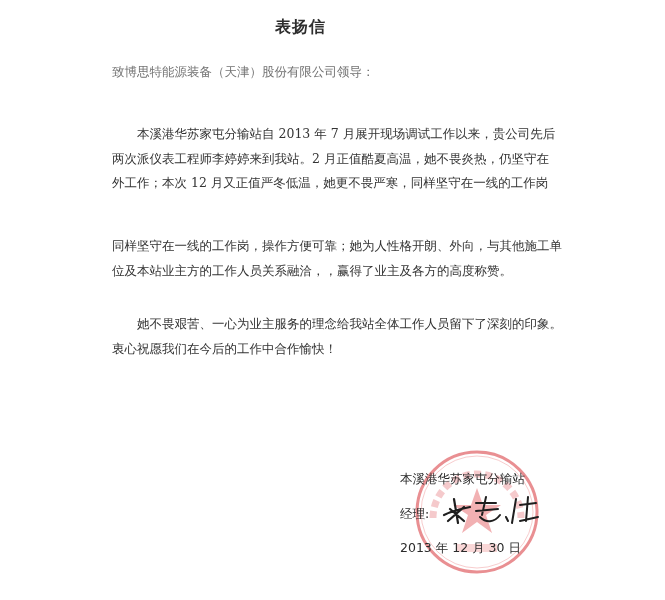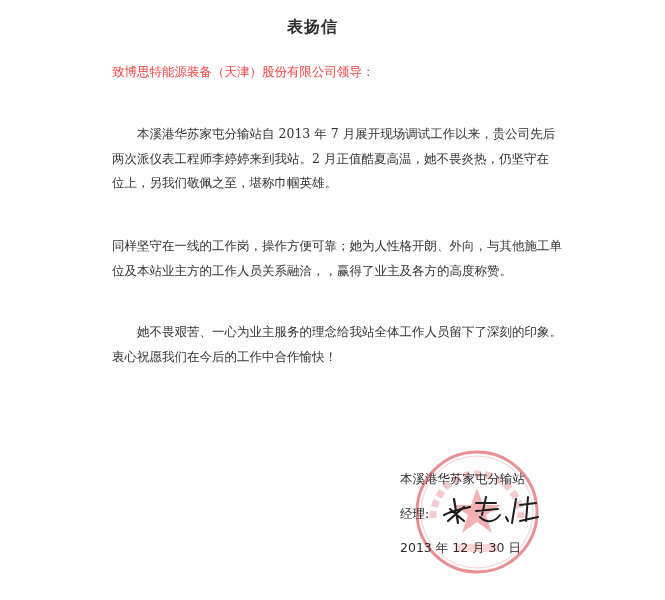--- a/index.html
+++ b/index.html
@@ -1,35 +1,35 @@
 <!DOCTYPE html>
 <html><head>
   <meta charset="utf-8">
   <style>
     html, body { margin: 0; padding: 0; }
     body {
       width: 665px; height: 600px; background: #ffffff; position: relative; overflow: hidden;
       font-family: "DejaVu Serif", "Liberation Serif", serif; color: #3a3a3a;
     }
     .title {
-      position: absolute; left: 12px; width: 601px; top: 17px; text-align: center;
+      position: absolute; left: 0; width: 601px; top: 17px; text-align: center;
       font-size: 16px; font-weight: bold; color: #2e2e2e; letter-spacing: 1px;
     }
     .salutation {
-      position: absolute; left: 112px; top: 64px; font-size: 12.5px; color: #ef4444;
+      position: absolute; left: 112px; top: 64px; font-size: 12.5px; color: #737373;
     }
     .para {
       position: absolute; left: 112px; width: 450px; font-size: 12.5px; line-height: 24.5px;
       color: #333; text-align: justify; margin-top: 36px;
     }
     .para .line { display: block; white-space: nowrap; }
     .para .indent { padding-left: 25px; }
     .p1 { top: 86px; }
     .p2 { top: 198px; }
-    .p3 { top: 284px; }
+    .p3 { top: 276px; }
     .sign-block {
       position: absolute; left: 396px; top: 460px; width: 200px;
       font-family: "DejaVu Sans", "Liberation Sans", sans-serif; font-size: 12.5px; color: #2b2b2b;
     }
     .sign-block .org { position: absolute; left: 4px; top: 11px; white-space: nowrap; font-family: "DejaVu Serif", serif; }
     .sign-block .mgr { position: absolute; left: 4px; top: 46px; white-space: nowrap; font-family: "DejaVu Serif", serif; }
     .sign-block .date { position: absolute; left: 4px; top: 80px; white-space: nowrap; }
     .seal {
       position: absolute; left: 413px; top: 448px; width: 128px; height: 128px;
     }
@@ -40,21 +40,21 @@
 </head>
 <body>
 
 <div class="title">表扬信</div>
 
 <div class="salutation">致博思特能源装备（天津）股份有限公司领导：</div>
 
 <div class="para p1">
   <span class="line indent">本溪港华苏家屯分输站自 2013 年 7 月展开现场调试工作以来，贵公司先后</span>
   <span class="line">两次派仪表工程师李婷婷来到我站。2 月正值酷夏高温，她不畏炎热，仍坚守在</span>
-  <span class="line">位上，另我们敬佩之至，堪称巾帼英雄。</span>
+  <span class="line">外工作；本次 12 月又正值严冬低温，她更不畏严寒，同样坚守在一线的工作岗</span>
 </div>
 
 <div class="para p2">
   <span class="line">同样坚守在一线的工作岗，操作方便可靠；她为人性格开朗、外向，与其他施工单</span>
   <span class="line">位及本站业主方的工作人员关系融洽，，赢得了业主及各方的高度称赞。</span>
 </div>
 
 <div class="para p3">
   <span class="line indent">她不畏艰苦、一心为业主服务的理念给我站全体工作人员留下了深刻的印象。</span>
   <span class="line">衷心祝愿我们在今后的工作中合作愉快！</span>

